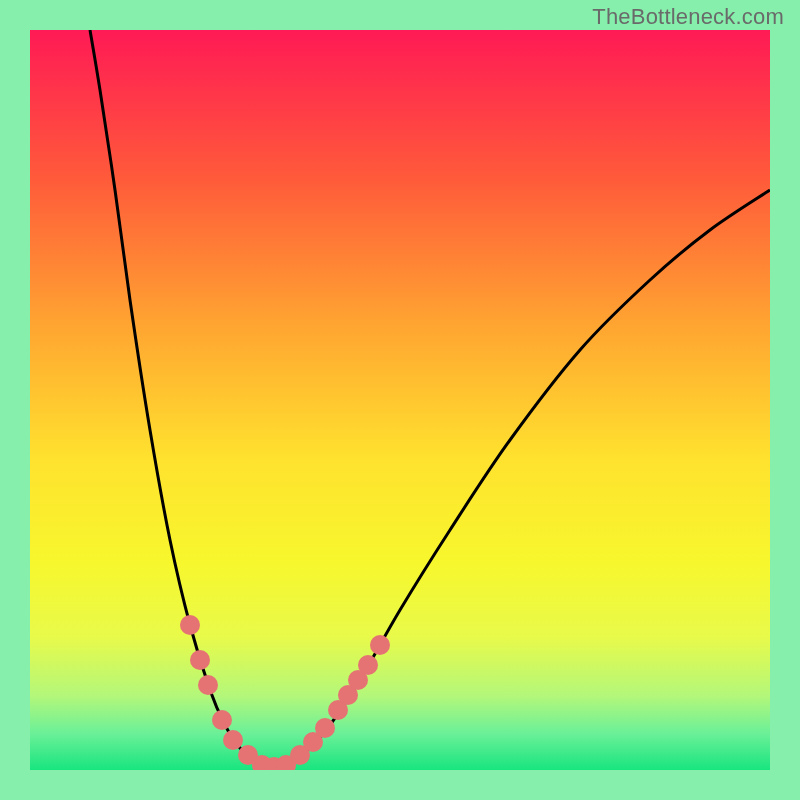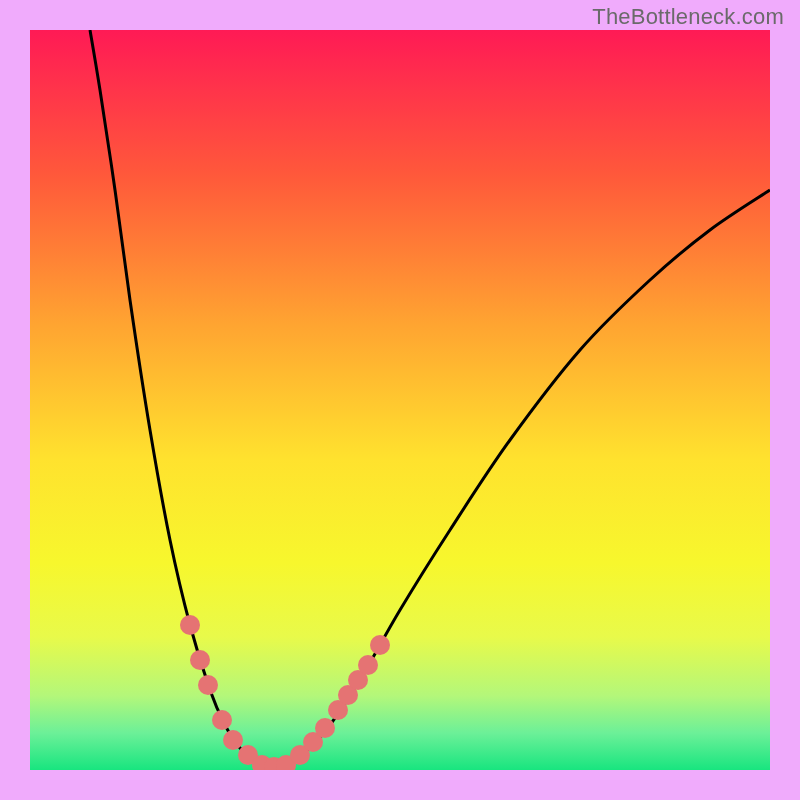--- a/index.html
+++ b/index.html
@@ -1,17 +1,17 @@
 <!DOCTYPE html>
 <html><head>
 <meta charset="utf-8">
 <style>
   * { margin: 0; padding: 0; box-sizing: border-box; }
   body { width: 800px; height: 800px; overflow: hidden; background: #000; position: relative; font-family: Arial, sans-serif; }
-  .frame { position: absolute; top: 0; left: 0; width: 800px; height: 800px; background: #f0abfc; }
+  .frame { position: absolute; top: 0; left: 0; width: 800px; height: 800px; background: #86efac; }
   .plot { position: absolute; top: 30px; left: 30px; width: 740px; height: 740px; }
   .watermark { position: absolute; top: 4px; right: 16px; color: #6a6a6a; font-size: 22px; letter-spacing: 0.2px; }
   svg { display: block; }
 </style>
 </head>
 <body>
 
 <div class="frame">
   <div class="watermark">TheBottleneck.com</div>
   <div class="plot">

